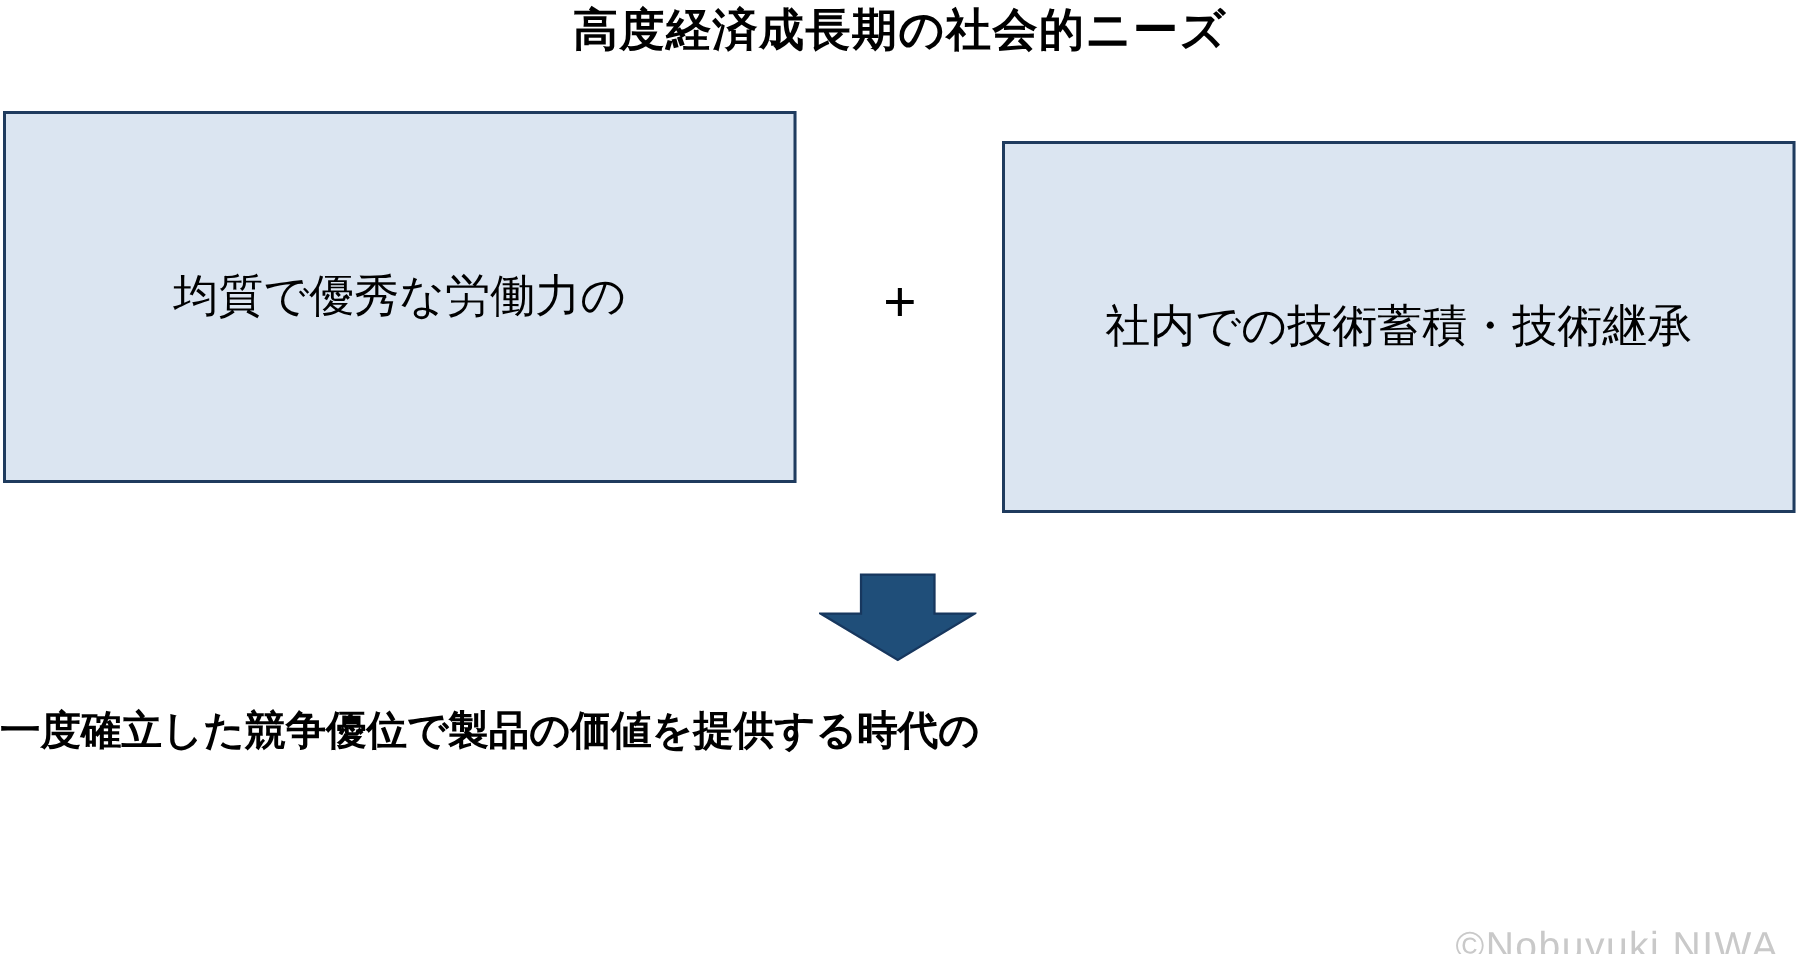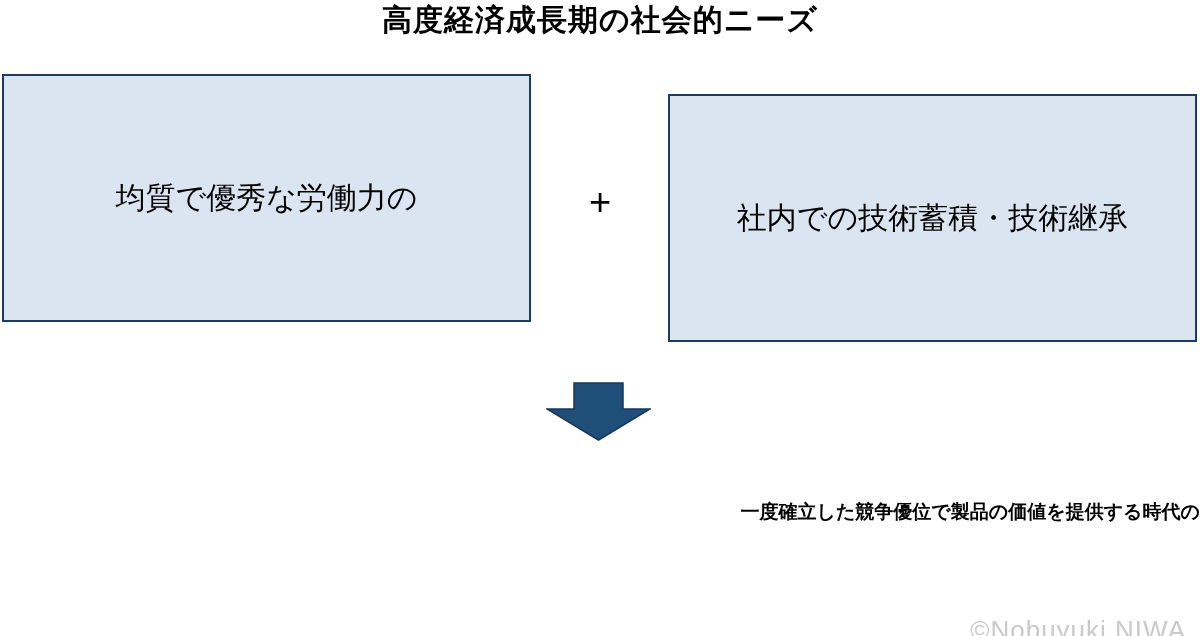--- a/index.html
+++ b/index.html
@@ -65,23 +65,23 @@
   }
   .down-arrow polygon {
     fill: var(--arrow-fill);
     stroke: var(--arrow-stroke);
     stroke-width: 1.5;
     stroke-linejoin: miter;
   }
 
   .conclusion {
     position: absolute;
-    left: 0; top: 495px; width: 1200px;
-    text-align: right;
-    font-size: 19px;
+    left: 0; top: 470px; width: 1200px;
+    text-align: left;
+    font-size: 27px;
     font-weight: bold;
     line-height: 34px;
   }
 
   .watermark {
     position: absolute;
     right: 14px; top: 615px;
     font-size: 26px;
     color: var(--watermark);
     letter-spacing: 1px;

